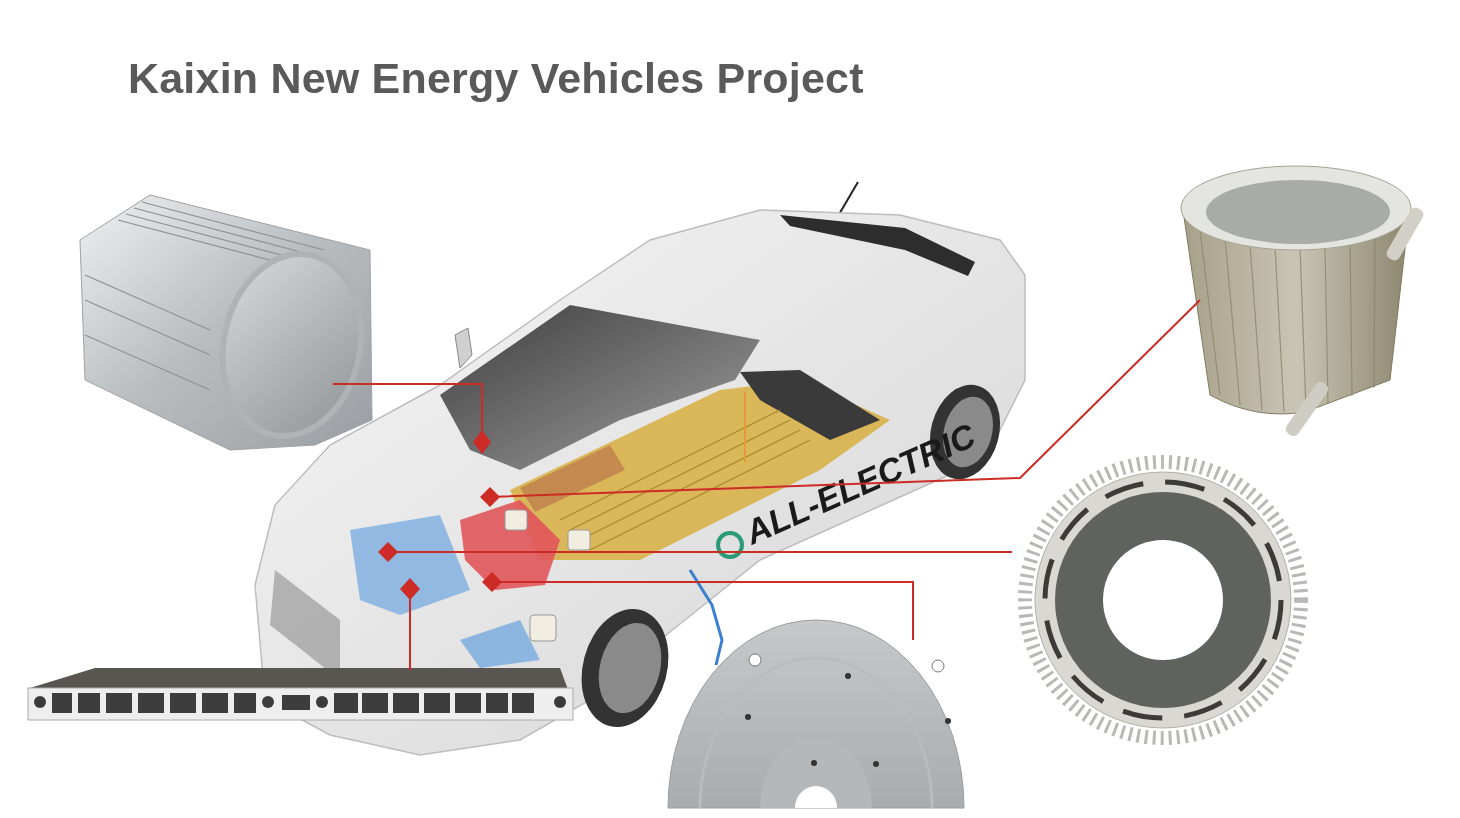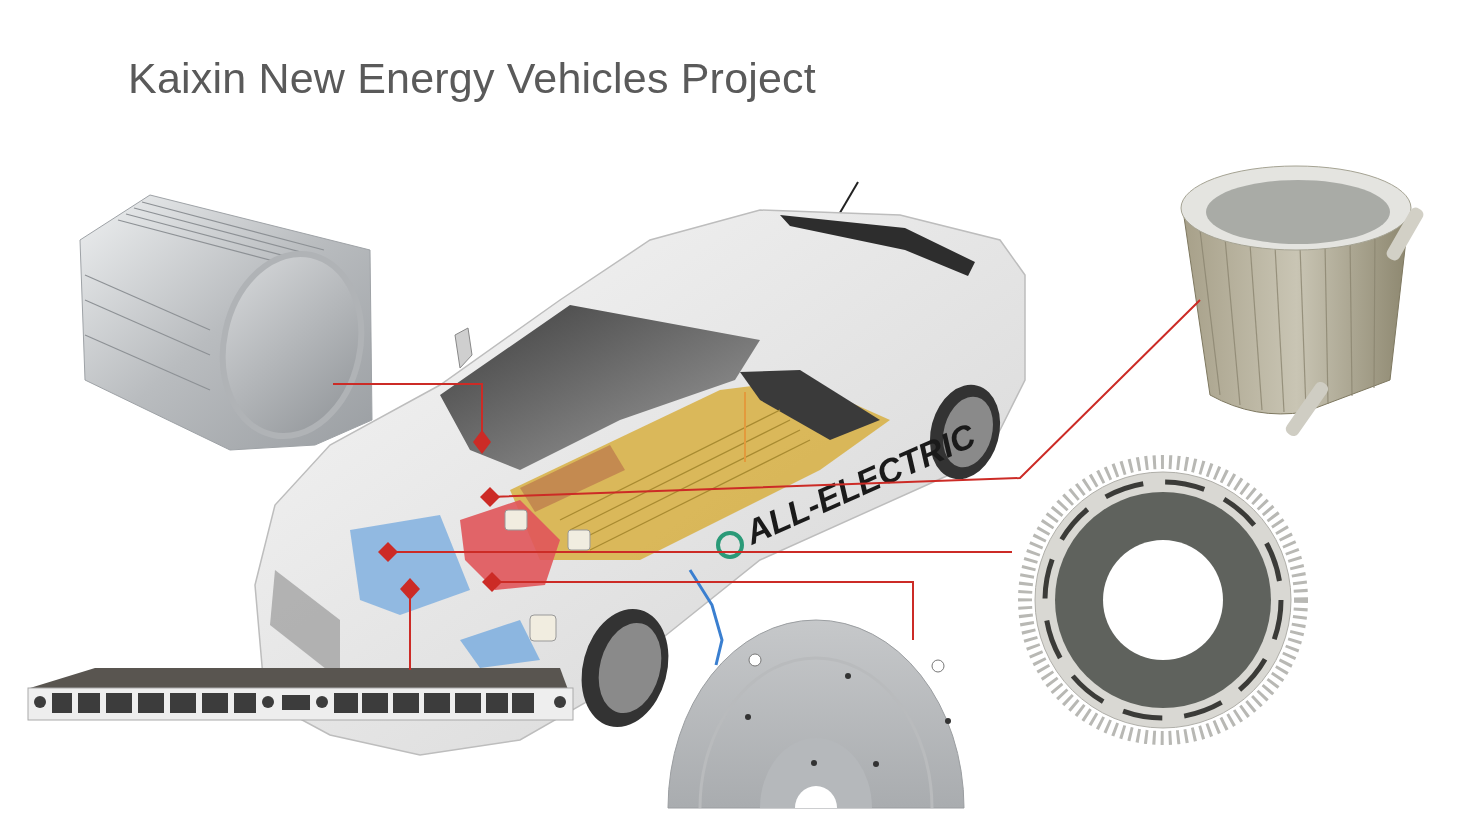--- a/index.html
+++ b/index.html
@@ -1,17 +1,17 @@
 <!DOCTYPE html>
 <html><head>
 <meta charset="utf-8">
 <style>
   html,body{margin:0;padding:0;background:#ffffff;}
   body{width:1460px;height:818px;position:relative;overflow:hidden;font-family:"Liberation Sans",sans-serif;}
-  .title{position:absolute;left:128px;top:54px;font-size:43px;font-weight:normal;color:#5a5a5a;letter-spacing:0.2px;white-space:nowrap;}
+  .title{position:absolute;left:128px;top:54px;font-size:43px;font-weight:bold;color:#5a5a5a;letter-spacing:0.2px;white-space:nowrap;}
   svg.stage{position:absolute;left:0;top:0;}
   .car-label{font-family:"Liberation Sans",sans-serif;font-style:italic;font-weight:bold;}
 </style>
 </head>
 <body>
 
 <div class="title">Kaixin New Energy Vehicles Project</div>
 
 <svg class="stage" width="1460" height="818" viewBox="0 0 1460 818">
   <defs>

